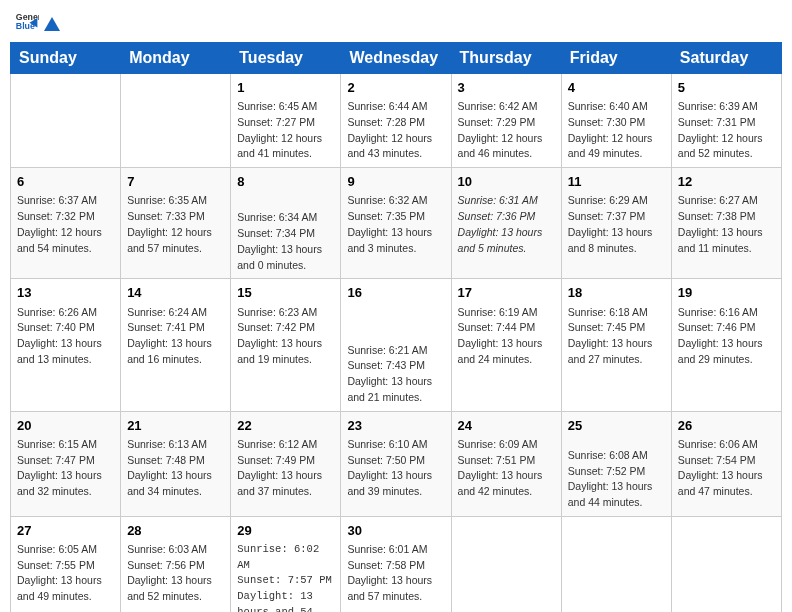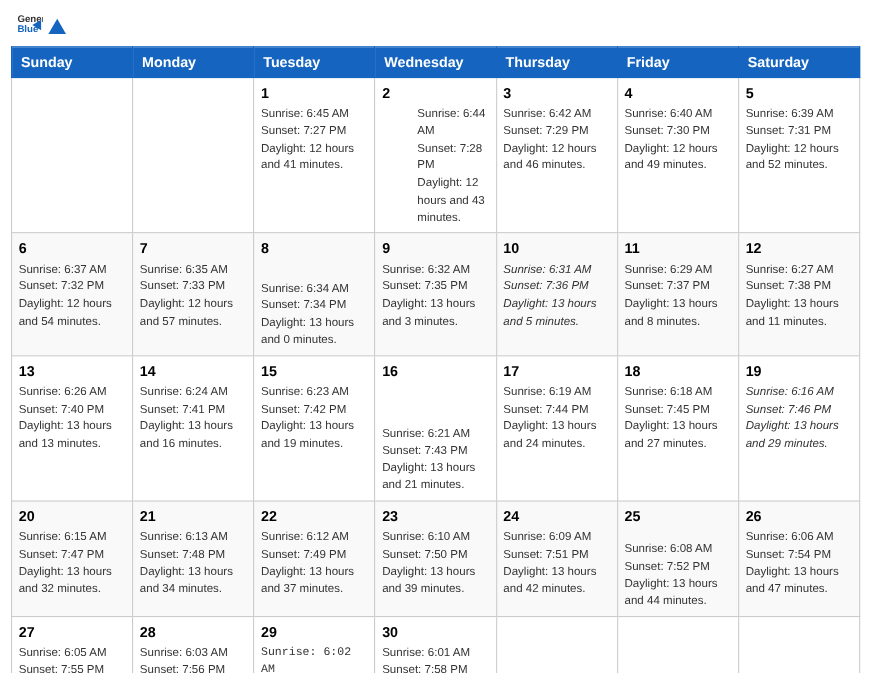--- a/index.html
+++ b/index.html
@@ -51,21 +51,21 @@
     .calendar {
       width: 100%;
       border-collapse: collapse;
       border: 1px solid #ccc;
     }
     .calendar th {
       background-color: #1565c0;
       color: #fff;
       text-align: left;
       padding: 6px 8px;
-      font-size: 13px;
+      font-size: 16px;
       border: 1px solid #1565c0;
     }
     .calendar td {
       vertical-align: top;
       padding: 5px 6px;
       border: 1px solid #ccc;
       width: calc(100% / 7);
       min-height: 80px;
       font-size: 11px;
       line-height: 1.4;
@@ -132,21 +132,21 @@
         <td class="empty-cell"></td>
         <td class="empty-cell"></td>
         <td>
           <span class="day-number">1</span>
           <div class="day-info" style="white-space: pre-line;">Sunrise: 6:45 AM
 Sunset: 7:27 PM
 Daylight: 12 hours and 41 minutes.</div>
         </td>
         <td>
           <span class="day-number">2</span>
-          <div class="day-info" style="white-space: pre-line; margin-left: 32px;">Sunrise: 6:44 AM
+          <div class="day-info" style="white-space: pre-line;">Sunrise: 6:44 AM
 Sunset: 7:28 PM
 Daylight: 12 hours and 43 minutes.</div>
         </td>
         <td>
           <span class="day-number">3</span>
           <div class="day-info" style="white-space: pre-line;">Sunrise: 6:42 AM
 Sunset: 7:29 PM
 Daylight: 12 hours and 46 minutes.</div>
         </td>
         <td>
@@ -238,21 +238,21 @@
 Daylight: 13 hours and 24 minutes.</div>
         </td>
         <td>
           <span class="day-number">18</span>
           <div class="day-info" style="white-space: pre-line;">Sunrise: 6:18 AM
 Sunset: 7:45 PM
 Daylight: 13 hours and 27 minutes.</div>
         </td>
         <td>
           <span class="day-number">19</span>
-          <div class="day-info" style="white-space: pre-line; font-style: italic;">Sunrise: 6:16 AM
+          <div class="day-info" style="white-space: pre-line;">Sunrise: 6:16 AM
 Sunset: 7:46 PM
 Daylight: 13 hours and 29 minutes.</div>
         </td>
       </tr>
       <tr>
         <td>
           <span class="day-number">20</span>
           <div class="day-info" style="white-space: pre-line;">Sunrise: 6:15 AM
 Sunset: 7:47 PM
 Daylight: 13 hours and 32 minutes.</div>

